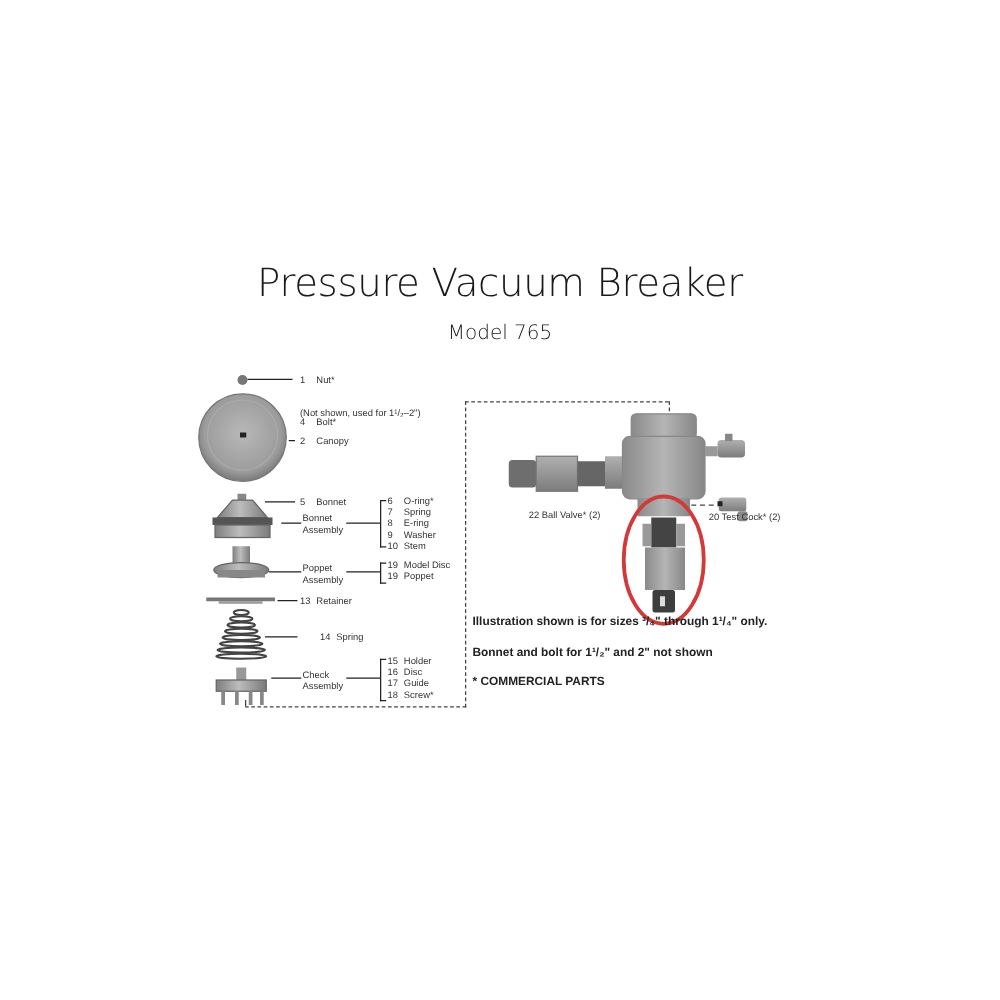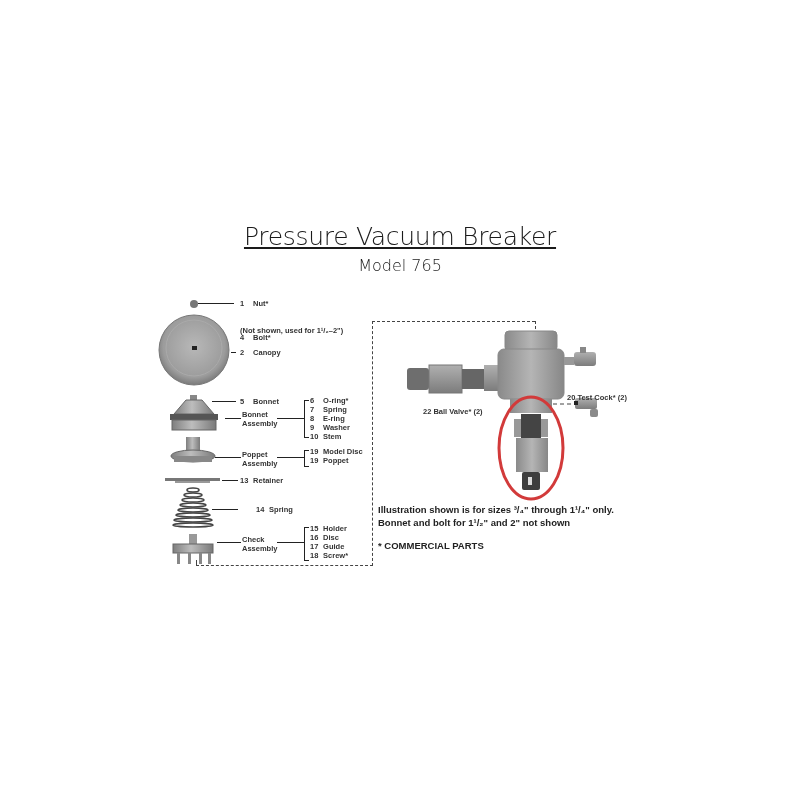--- a/index.html
+++ b/index.html
@@ -1,21 +1,21 @@
 <!DOCTYPE html>
 <html><head>
 <meta charset="utf-8">
 <style>
   html, body { margin:0; padding:0; background:#ffffff; }
   body { width:800px; height:800px; position:relative; overflow:hidden; font-family:"Liberation Sans", sans-serif; color:#1a1a1a; }
   .abs { position:absolute; }
   .title { position:absolute; left:0; width:800px; text-align:center; font-family:"DejaVu Sans", sans-serif; font-weight:300; color:#1a1a1a; }
-  .t1 { top:222px; font-size:25px; letter-spacing:-0.3px;text-decoration:underline; }
+  .t1 { top:209px; font-size:31px; letter-spacing:-0.3px; }
   .t2 { top:256px; font-size:16px; }
-  .lbl { position:absolute; font-size:7.5px; font-weight:bold; color:#333; white-space:nowrap; line-height:9px; }
+  .lbl { position:absolute; font-size:7.5px; font-weight:normal; color:#333; white-space:nowrap; line-height:9px; }
   .lbl .n { display:inline-block; min-width:11px; }
   .lead { position:absolute; height:1px; background:#222; }
   .brk { position:absolute; border-left:1px solid #222; border-top:1px solid #222; border-bottom:1px solid #222; width:4px; }
   .note { position:absolute; font-size:9.5px; font-weight:bold; color:#222; line-height:12px; white-space:nowrap; }
   .dash-h { position:absolute; height:0; border-top:1.5px dashed #444; }
   .dash-v { position:absolute; width:0; border-left:1.5px dashed #444; }
 </style>
 </head>
 <body>
 
@@ -194,17 +194,17 @@
     <rect x="141" y="94" width="7" height="18" fill="#999"></rect>
     <rect x="116" y="113" width="32" height="34" fill="url(#bodyG)"></rect>
     <rect x="122" y="147" width="18" height="18" rx="2" fill="#3e3e3e"></rect>
     <rect x="128" y="152" width="4" height="8" fill="#ddd"></rect>
   </g>
 
   <ellipse cx="131" cy="123" rx="32" ry="51" fill="none" stroke="#d23a3a" stroke-width="3"></ellipse>
 </svg>
 
 <div class="lbl" style="left:423px;top:407px">22  Ball Valve* (2)</div>
-<div class="lbl" style="left:567px;top:393px">20  Test Cock* (2)</div>
-
-<div class="note" style="left:378px;top:504px">Illustration shown is for sizes ³/₄" through 1¹/₄" only.</div>
+<div class="lbl" style="left:567px;top:409px">20  Test Cock* (2)</div>
+
+<div class="note" style="left:378px;top:492px">Illustration shown is for sizes ³/₄" through 1¹/₄" only.</div>
 <div class="note" style="left:378px;top:517px">Bonnet and bolt for 1¹/₂" and 2" not shown</div>
 <div class="note" style="left:378px;top:540px">* COMMERCIAL PARTS</div>
 
 </body></html>

